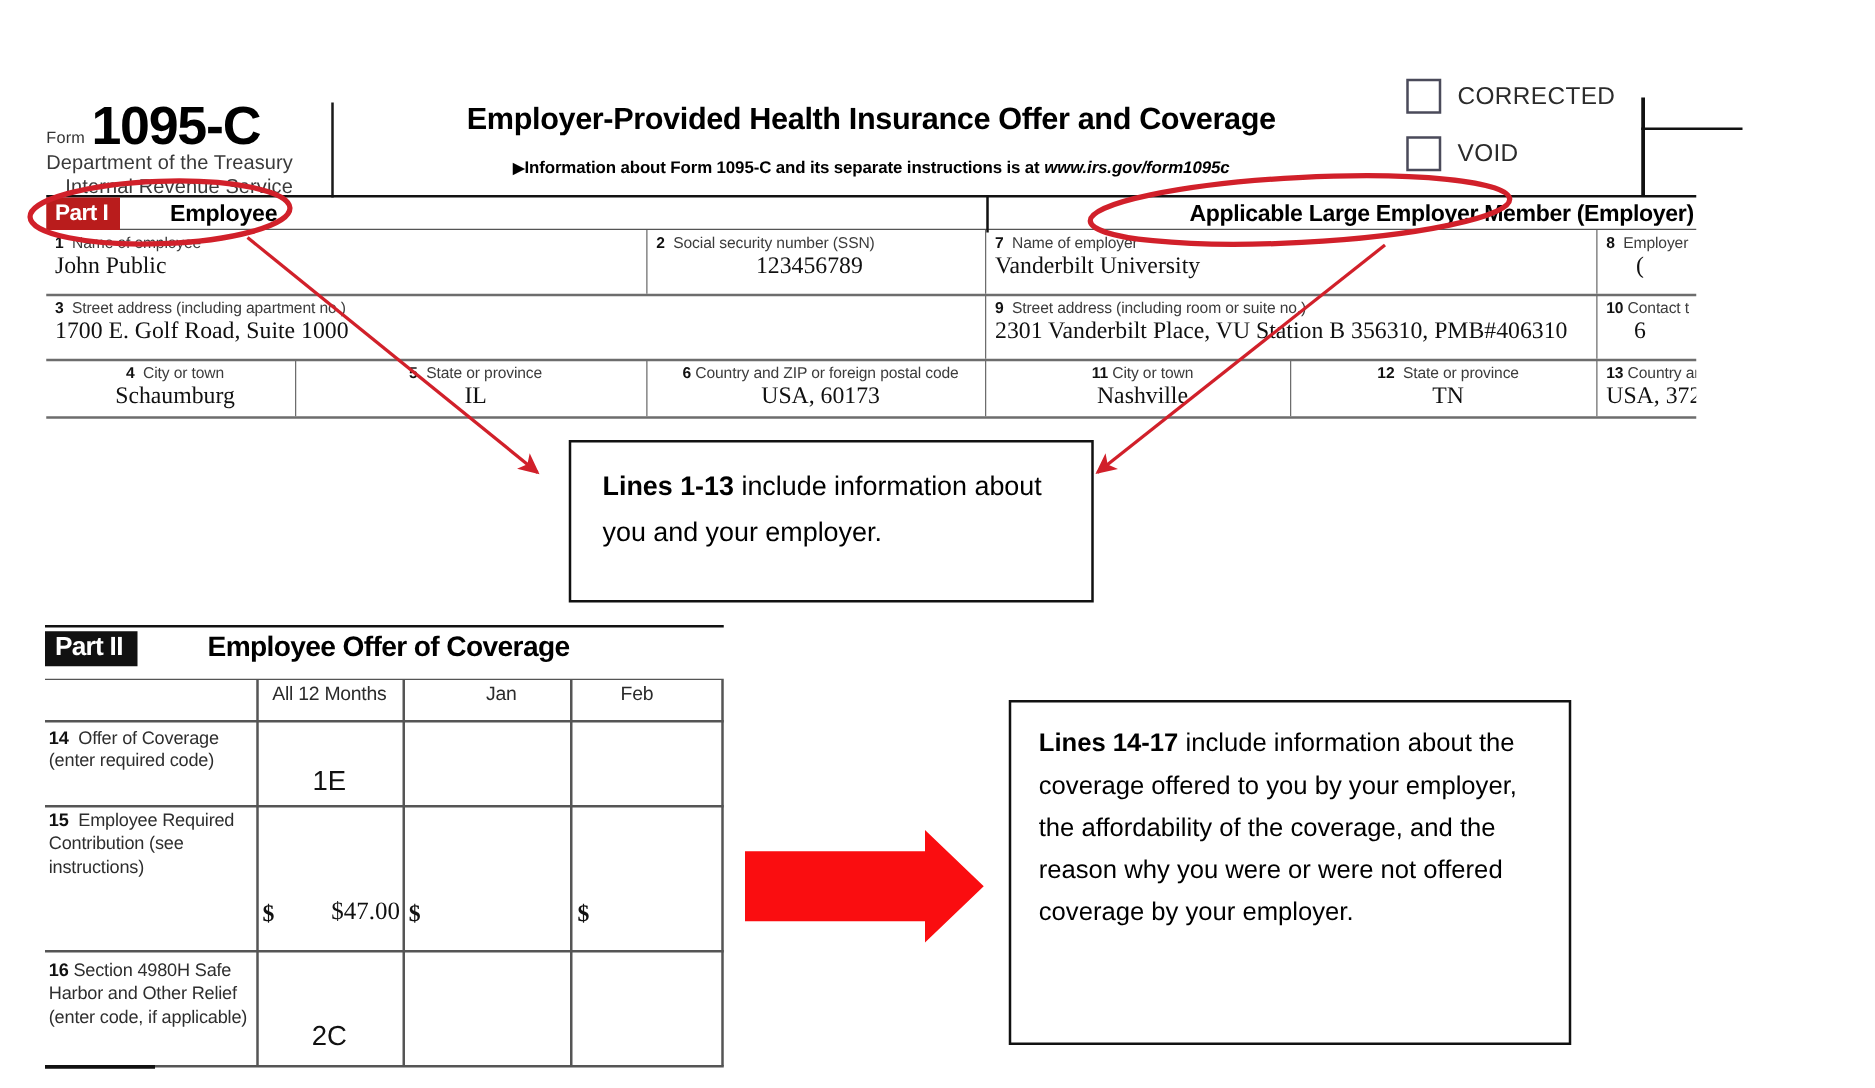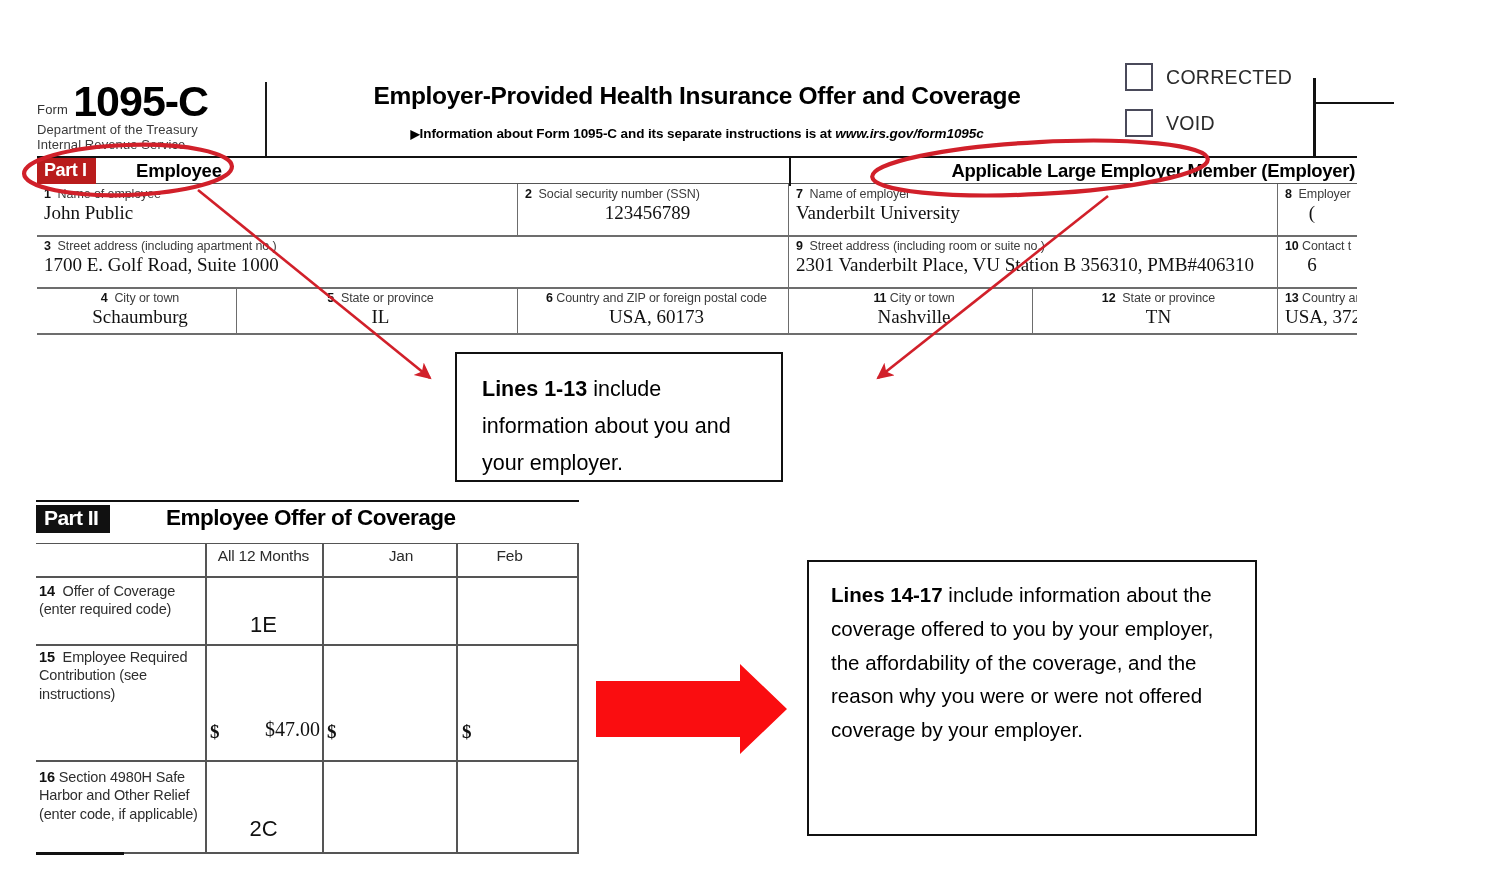--- a/index.html
+++ b/index.html
@@ -30,22 +30,23 @@
   .form-word {
     font-size: 13px; color: #333; letter-spacing: .2px;
     padding-bottom: 5px; font-weight: 400;
   }
   .form-num {
     font-size: 43px; font-weight: bold; letter-spacing: -1px;
     line-height: .92;
   }
   .dept-lines {
     position: absolute; left: 0px; top: 68px;
-    font-size: 13px; color: #3a3a3a; line-height: 1.17;
+    font-size: 16px; color: #3a3a3a; line-height: 1.17;
     letter-spacing: .1px;
+    text-align: right;
   }
   .vrule-head {
     position: absolute; left: 228px; top: 28px;
     width: 2px; height: 76px; background: #1a1a1a;
   }
   .title-block {
     position: absolute; left: 245px; top: 28px; width: 830px;
     text-align: center;
   }
   .form-title {
@@ -130,21 +131,21 @@
     position: absolute; left: 0; width: 100%; height: 1.5px; background: #6d6d6d;
   }
 
   
   .callout {
     position: absolute; background: #fff;
     border: 2.5px solid #111;
   }
   .callout p { margin: 0; }
   #callout-1 {
-    left: 455px; top: 352px; width: 328px; height: 130px;
+    left: 455px; top: 352px; width: 420px; height: 130px;
     padding: 17px 20px 0 25px;
     font-size: 21.5px; line-height: 1.72;
   }
   #callout-2 {
     left: 807px; top: 560px; width: 450px; height: 276px;
     padding: 16px 14px 0 22px;
     font-size: 20.5px; line-height: 1.65;
   }
   .callout b { font-weight: bold; }
 

